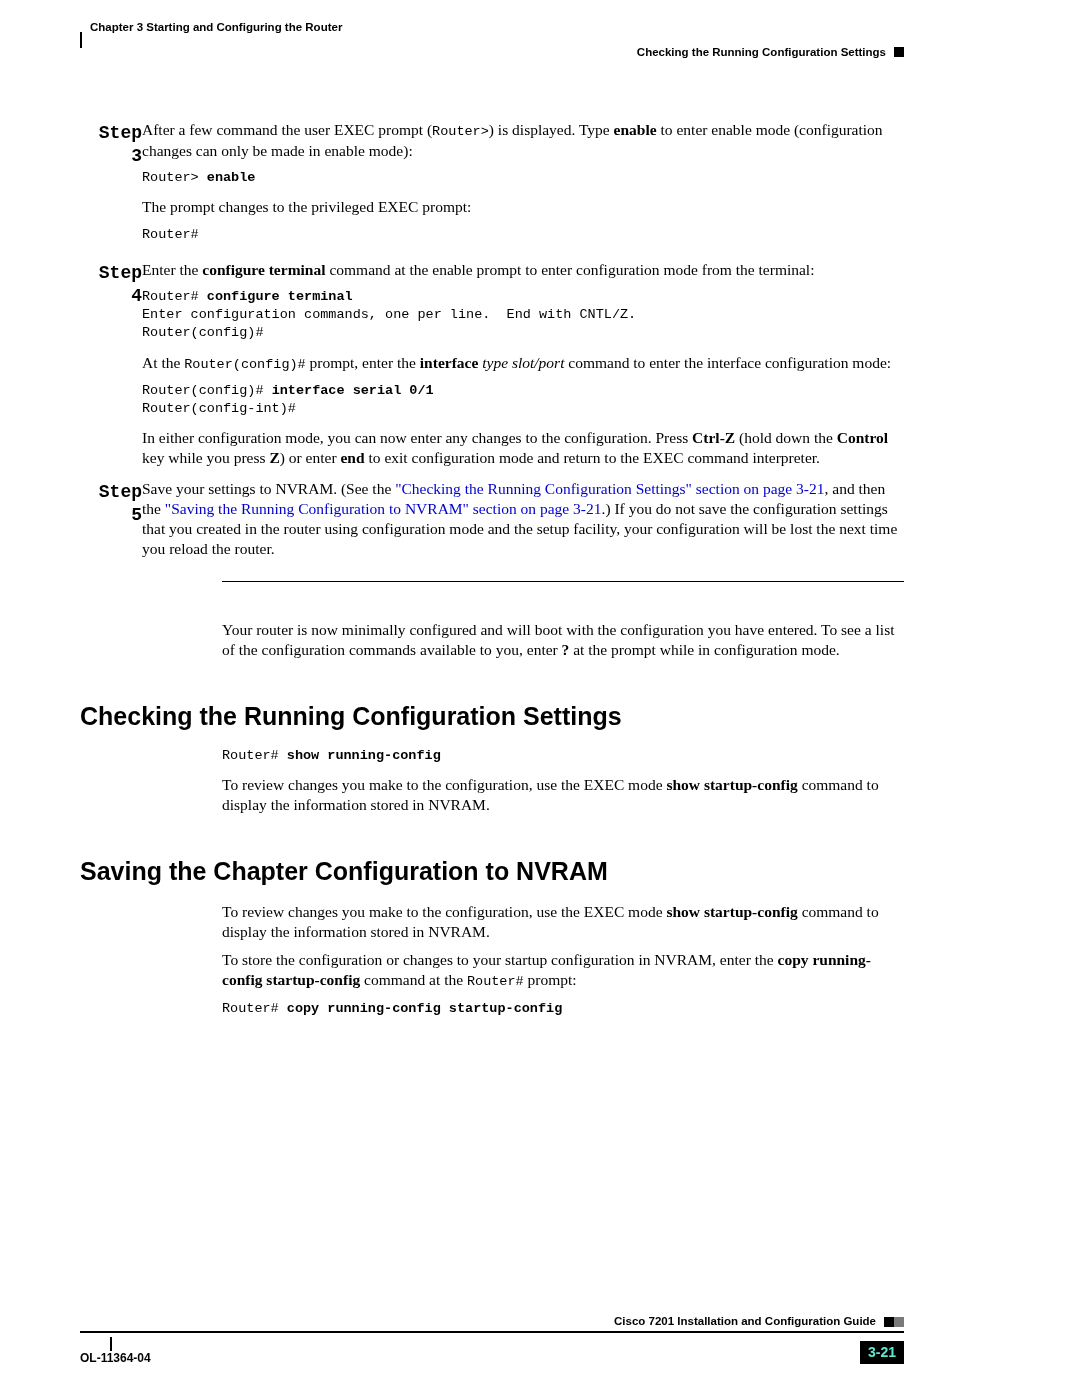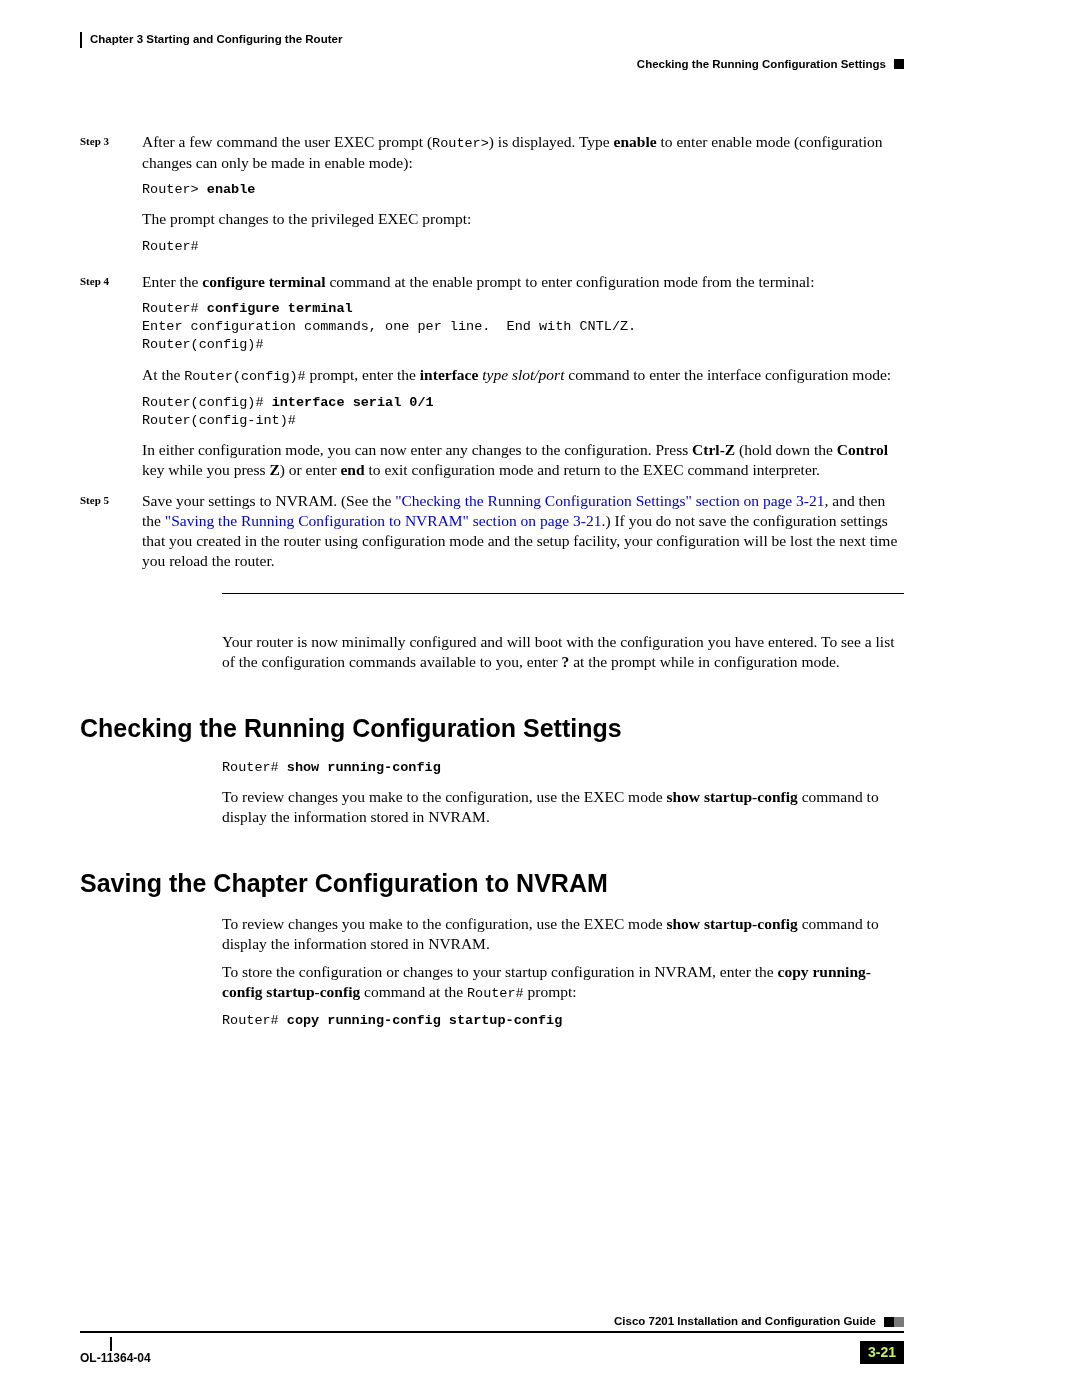--- a/index.html
+++ b/index.html
@@ -9,21 +9,21 @@
     font-family: "Times New Roman", Times, serif;
     font-size: 15.5px;
     color: #000;
     line-height: 1.3;
   }
   .page {
     width: 984px;
     height: 1397px;
     position: relative;
     box-sizing: border-box;
-    padding: 32px 80px 40px 80px;
+    padding: 20px 80px 40px 80px;
   }
   .top-rule-left {
     position: absolute;
     left: 80px;
     top: 32px;
     width: 2px;
     height: 16px;
     background: #000;
   }
   .header {
@@ -53,25 +53,25 @@
   }
   .content {
     margin-top: 60px;
   }
   .step-row {
     display: flex;
     margin-top: 4px;
   }
   .step-label {
     flex: 0 0 62px;
-    font-family: Liberation Serif, serif;
-    font-size: 11px;
+    font-family: Liberation Mono, monospace;
+    font-size: 18px;
     font-weight: bold;
     padding-top: 2px;
-    text-align: left;
+    text-align: right;
   }
   .step-body {
     flex: 1;
   }
   .step-body p {
     margin: 0 0 8px 0;
   }
   .mono {
     font-family: "Courier New", Courier, monospace;
     font-size: 13.5px;
@@ -150,21 +150,21 @@
     flex-direction: column;
   }
   .footer-left .vbar {
     width: 2px;
     height: 14px;
     background: #000;
     margin-right: 8px;
   }
   .page-num {
     background: #000;
-    color: #bef264;
+    color: #5eead4;
     font-family: Arial, Helvetica, sans-serif;
     font-weight: bold;
     font-size: 14px;
     padding: 2px 8px 3px 8px;
   }
 </style>
 </head>
 <body>
 
 <div class="page">

